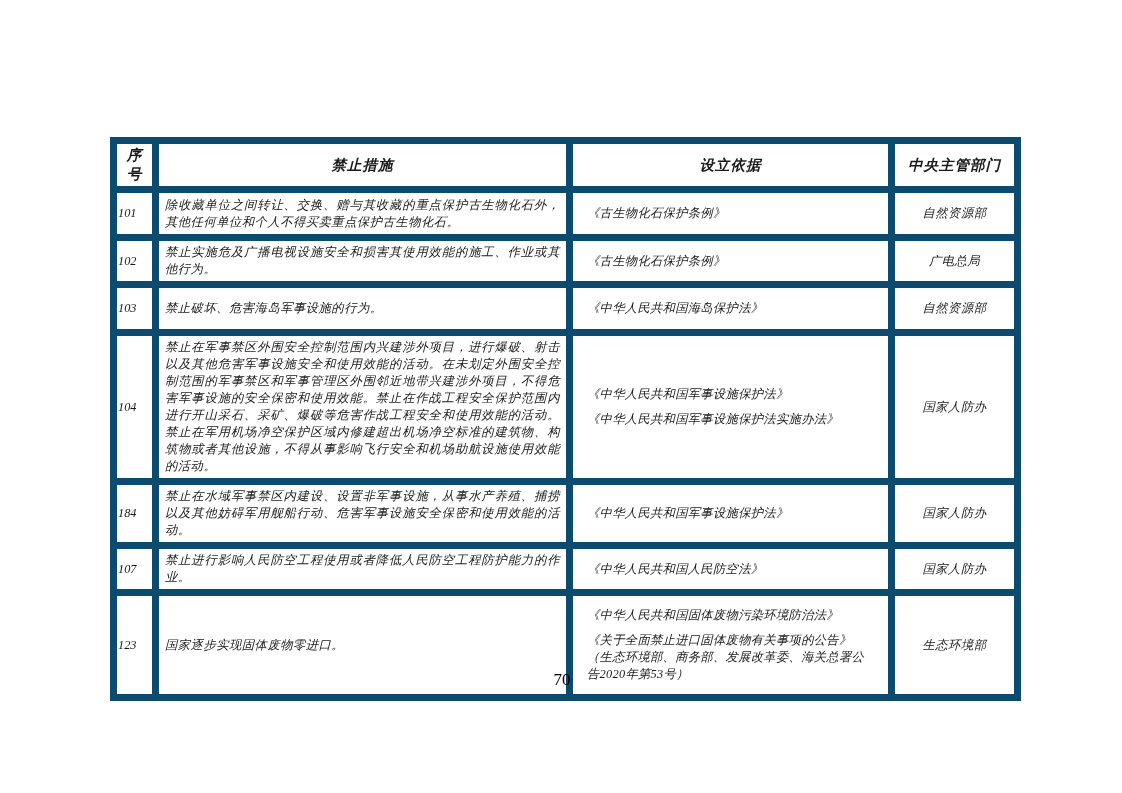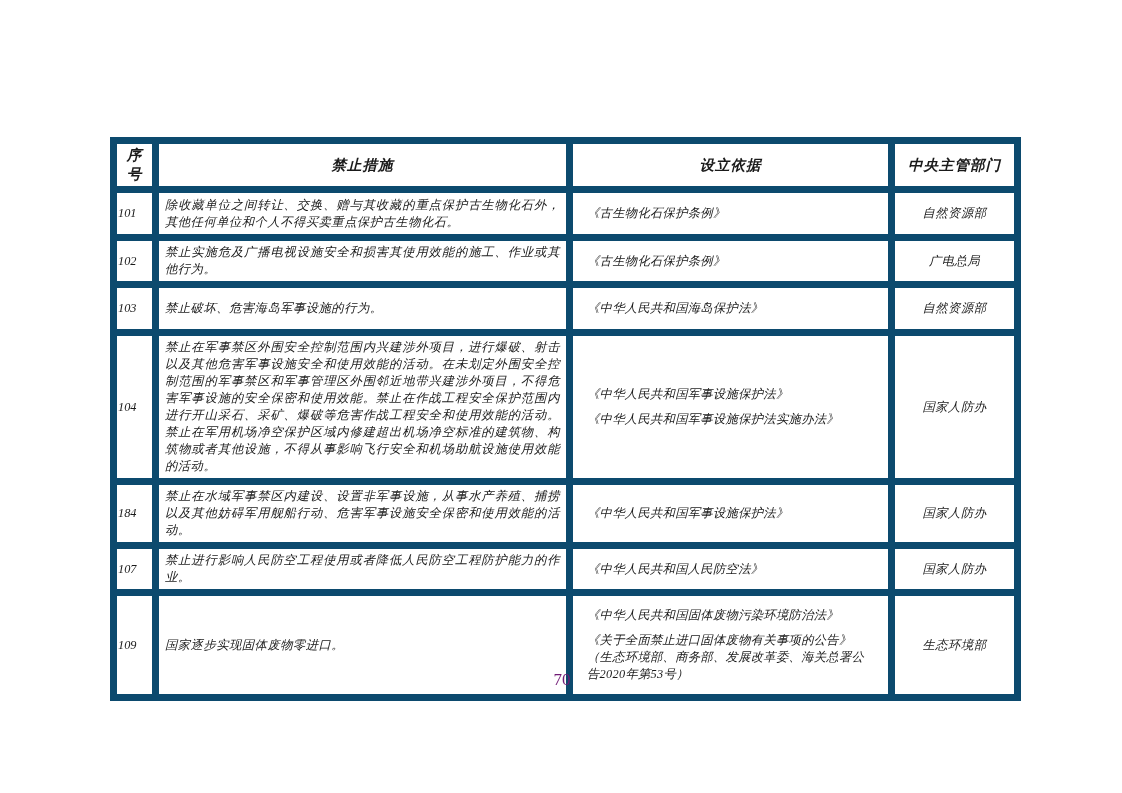--- a/index.html
+++ b/index.html
@@ -44,21 +44,21 @@
   tbody tr:nth-child(3){ height:48px; }
   tbody tr:nth-child(4){ height:125px; }
   tbody tr:nth-child(5){ height:43px; }
   tbody tr:nth-child(6){ height:40px; }
   tbody tr:nth-child(7){ height:37px; }
   tbody tr:nth-child(8){ height:53px; }
   tbody tr:nth-child(9){ height:67px; }
 
   .page-number {
     position:absolute; left:110px; width:904px; top:670px;
-    text-align:center; font-size:17px; color:#701a75;
+    text-align:center; font-size:17px; color:#000000;
   }
 </style>
 </head>
 <body>
 
 <div class="page">
 
   <table class="doc-table">
     <colgroup>
       <col class="c-no">
@@ -126,21 +126,21 @@
       <td class="cell-no">107</td>
       <td class="cell-measure">禁止进行影响人民防空工程使用或者降低人民防空工程防护能力的作业。</td>
       <td class="cell-basis">
             <div class="basis-line">《中华人民共和国人民防空法》</div>
           </td>
       <td class="cell-dept">国家人防办</td>
     </tr>
 
 
     <tr>
-      <td class="cell-no">109</td>
+      <td class="cell-no">123</td>
       <td class="cell-measure">国家逐步实现固体废物零进口。</td>
       <td class="cell-basis">
             <div class="basis-line">《中华人民共和国固体废物污染环境防治法》</div>
             <div class="basis-line">《关于全面禁止进口固体废物有关事项的公告》（生态环境部、商务部、发展改革委、海关总署公告2020年第53号）</div>
           </td>
       <td class="cell-dept">生态环境部</td>
     </tr>
   </tbody>
   </table>
 

